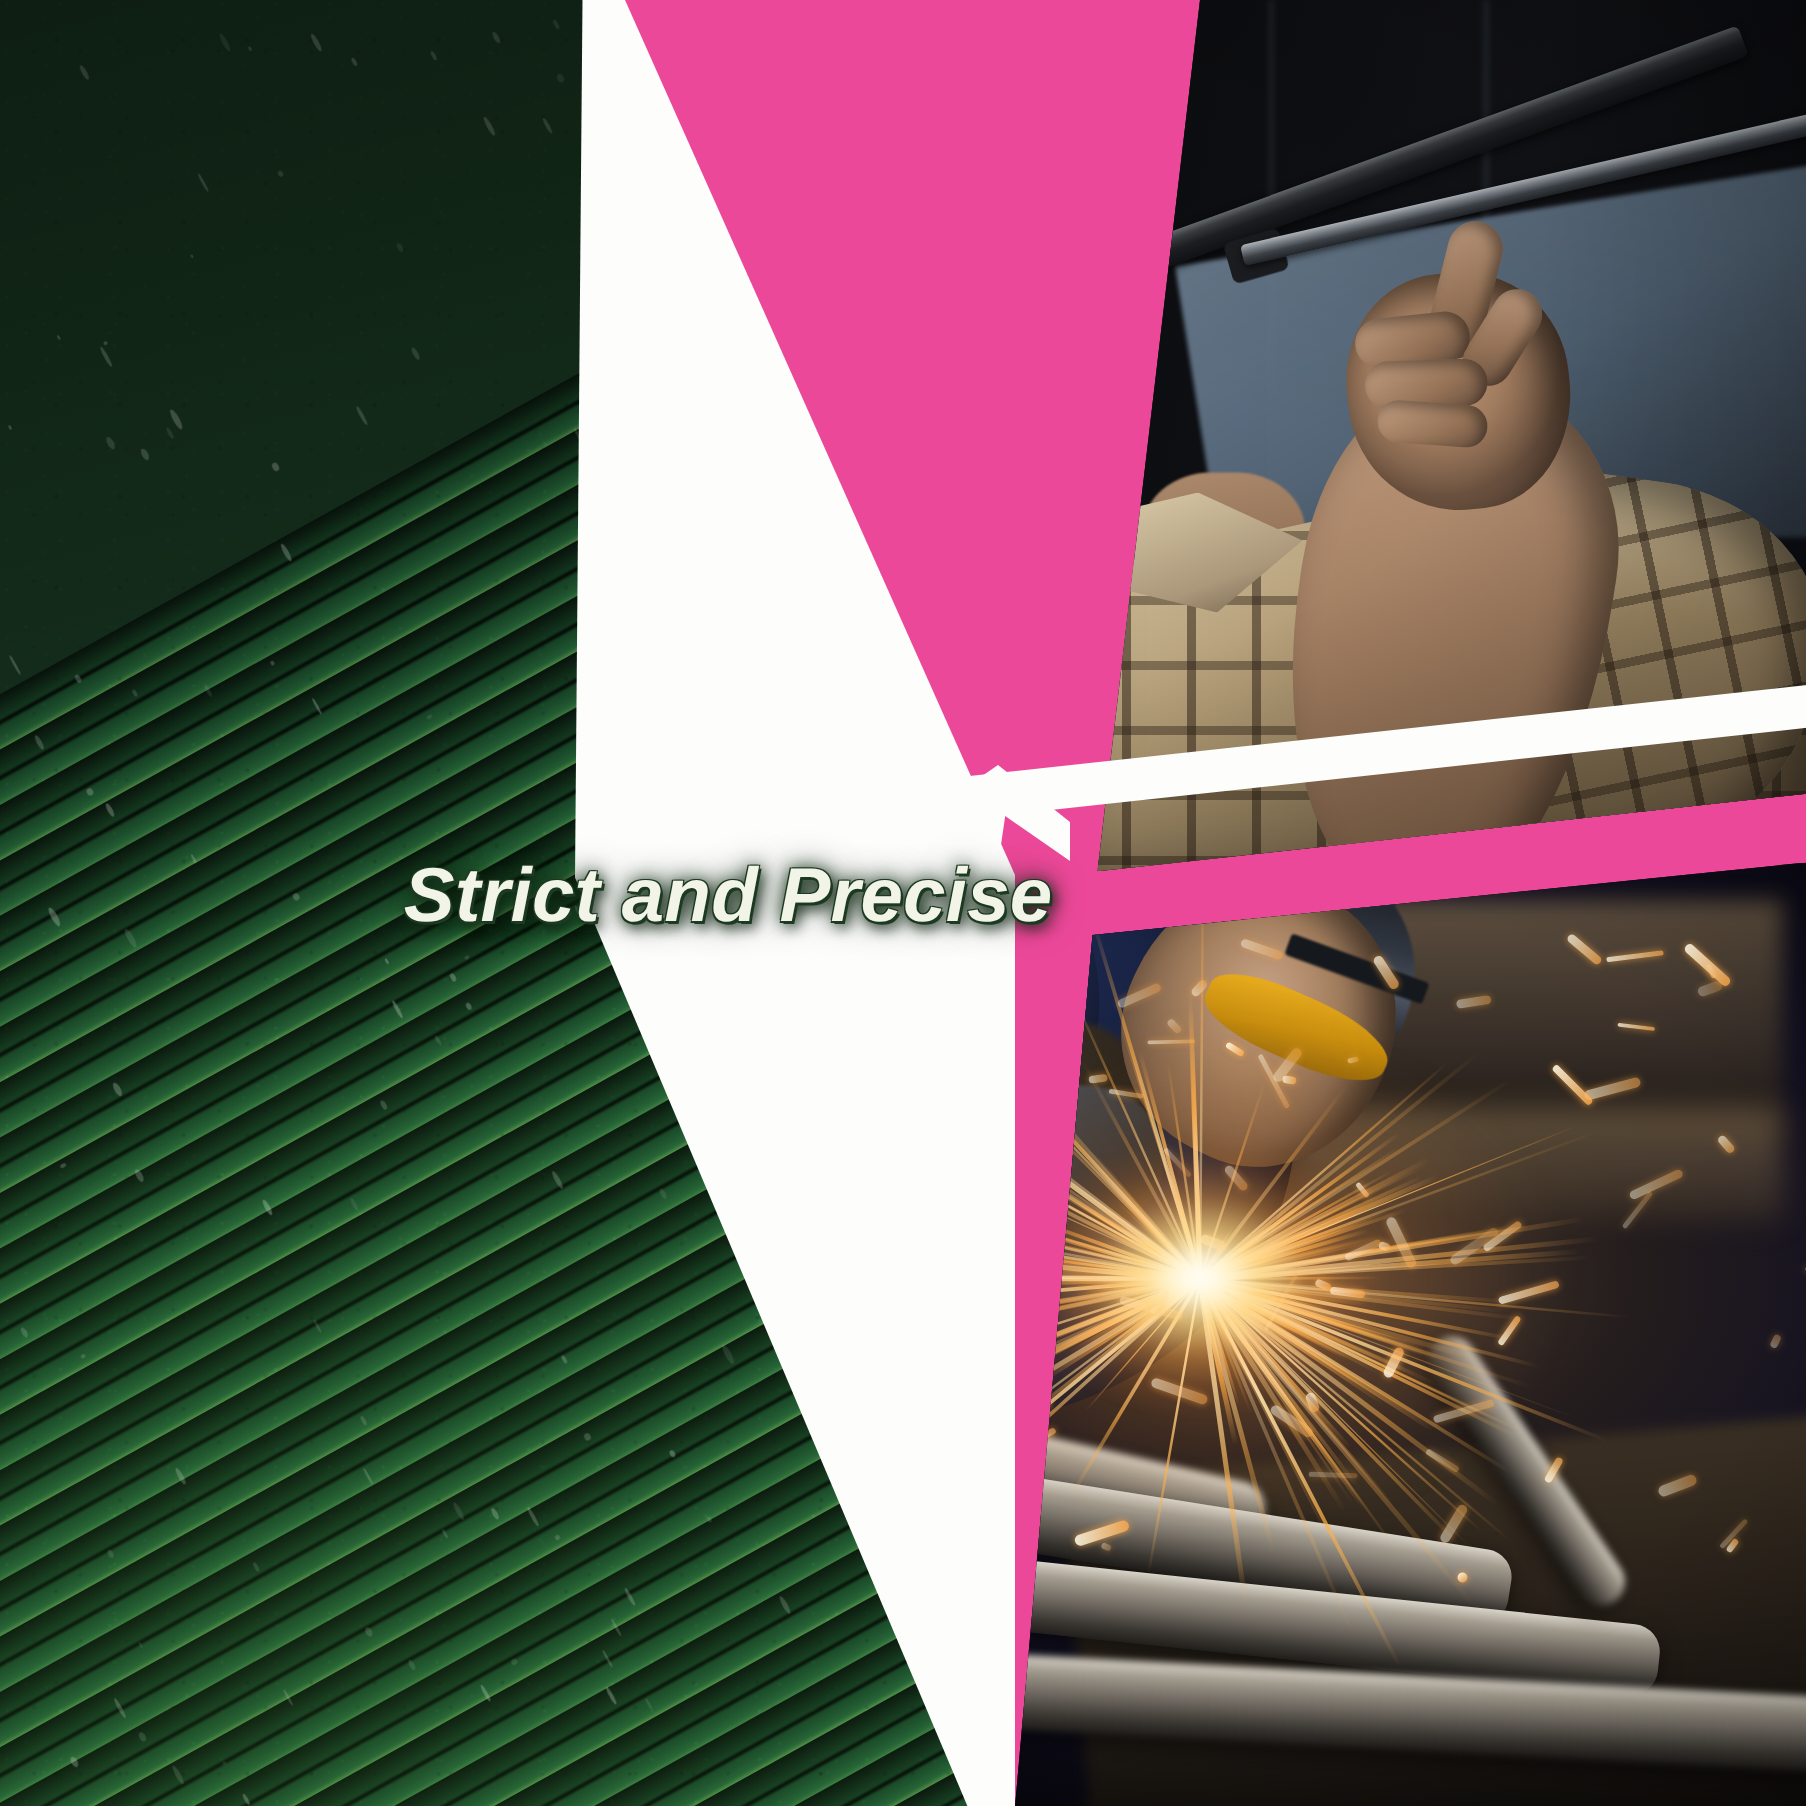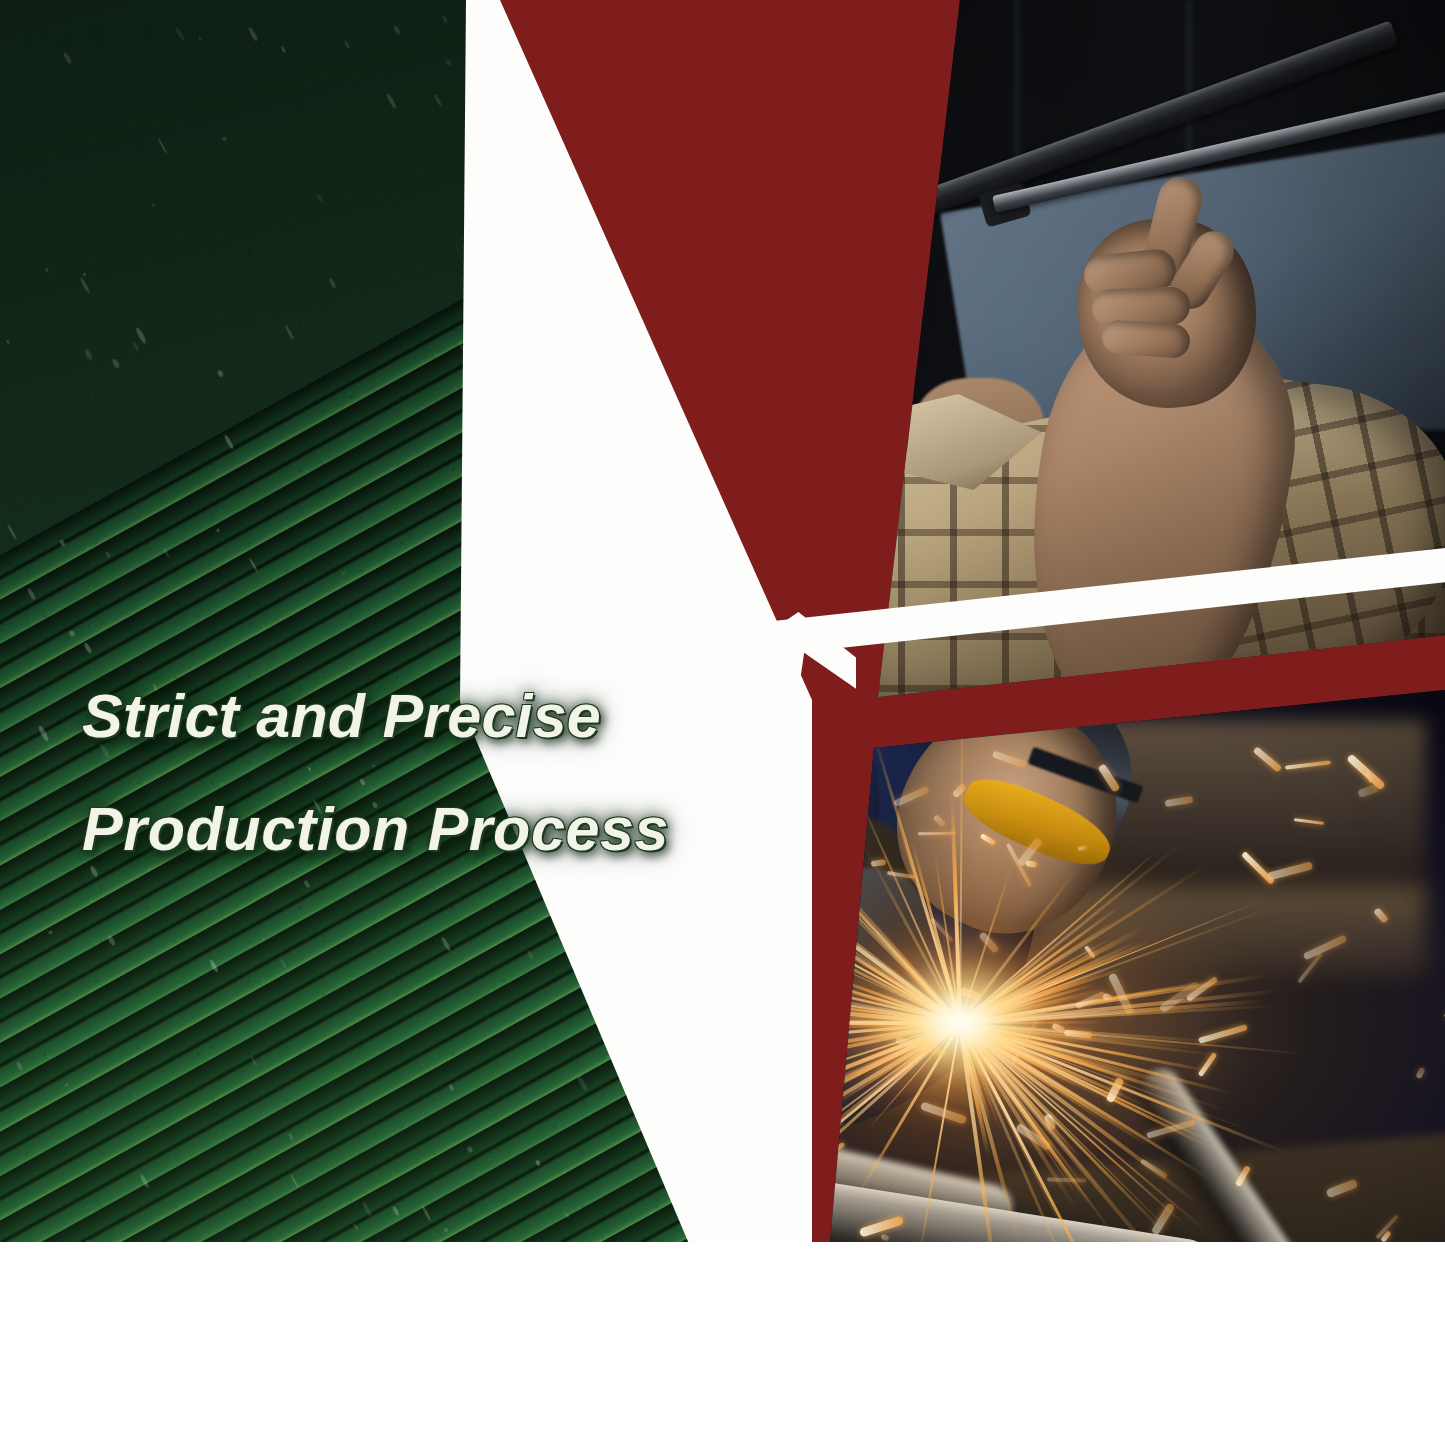--- a/index.html
+++ b/index.html
@@ -1,20 +1,20 @@
 <!DOCTYPE html>
 <html><head>
 <meta charset="utf-8">
 <title>Production Process Banner</title>
 <style>
   html,body{margin:0;padding:0;background:#fff;}
   body{width:1445px;height:1445px;overflow:hidden;
        font-family:"Liberation Sans",sans-serif;}
 
-  #stage{position:relative;width:1445px;height:1242px;overflow:hidden;background:#7f1d1d;}
+  #stage{position:relative;width:1445px;height:1445px;overflow:hidden;background:#ec4899;text-align:right;}
 
   
   #leftPanel{
     position:absolute;left:0;top:0;width:1000px;height:1445px;
     clip-path:polygon(0 0, 466px 0, 754px 634px, 744px 648px,
                       754px 664px, 744px 678px, 754px 694px, 744px 708px,
                       760px 742px, 750px 756px, 760px 772px, 750px 786px,
                       766px 820px, 756px 834px, 766px 850px, 756px 864px,
                       772px 898px, 762px 912px, 772px 928px, 762px 942px,
                       778px 976px, 768px 990px, 778px 1006px, 768px 1020px,
@@ -1009,16 +1009,15 @@
   </div>
 
   <div id="dividers">
     <div id="divMain" class="divWhite"></div>
     <div id="divHoriz" class="divWhite"></div>
     <div id="divElbow" class="divWhite"></div>
   </div>
 
   <div id="headline">
     <div class="ln ln1">Strict and Precise</div>
-    <div class="ln ln2">Production Process</div>
   </div>
 
 </div>
 
 </body></html>

